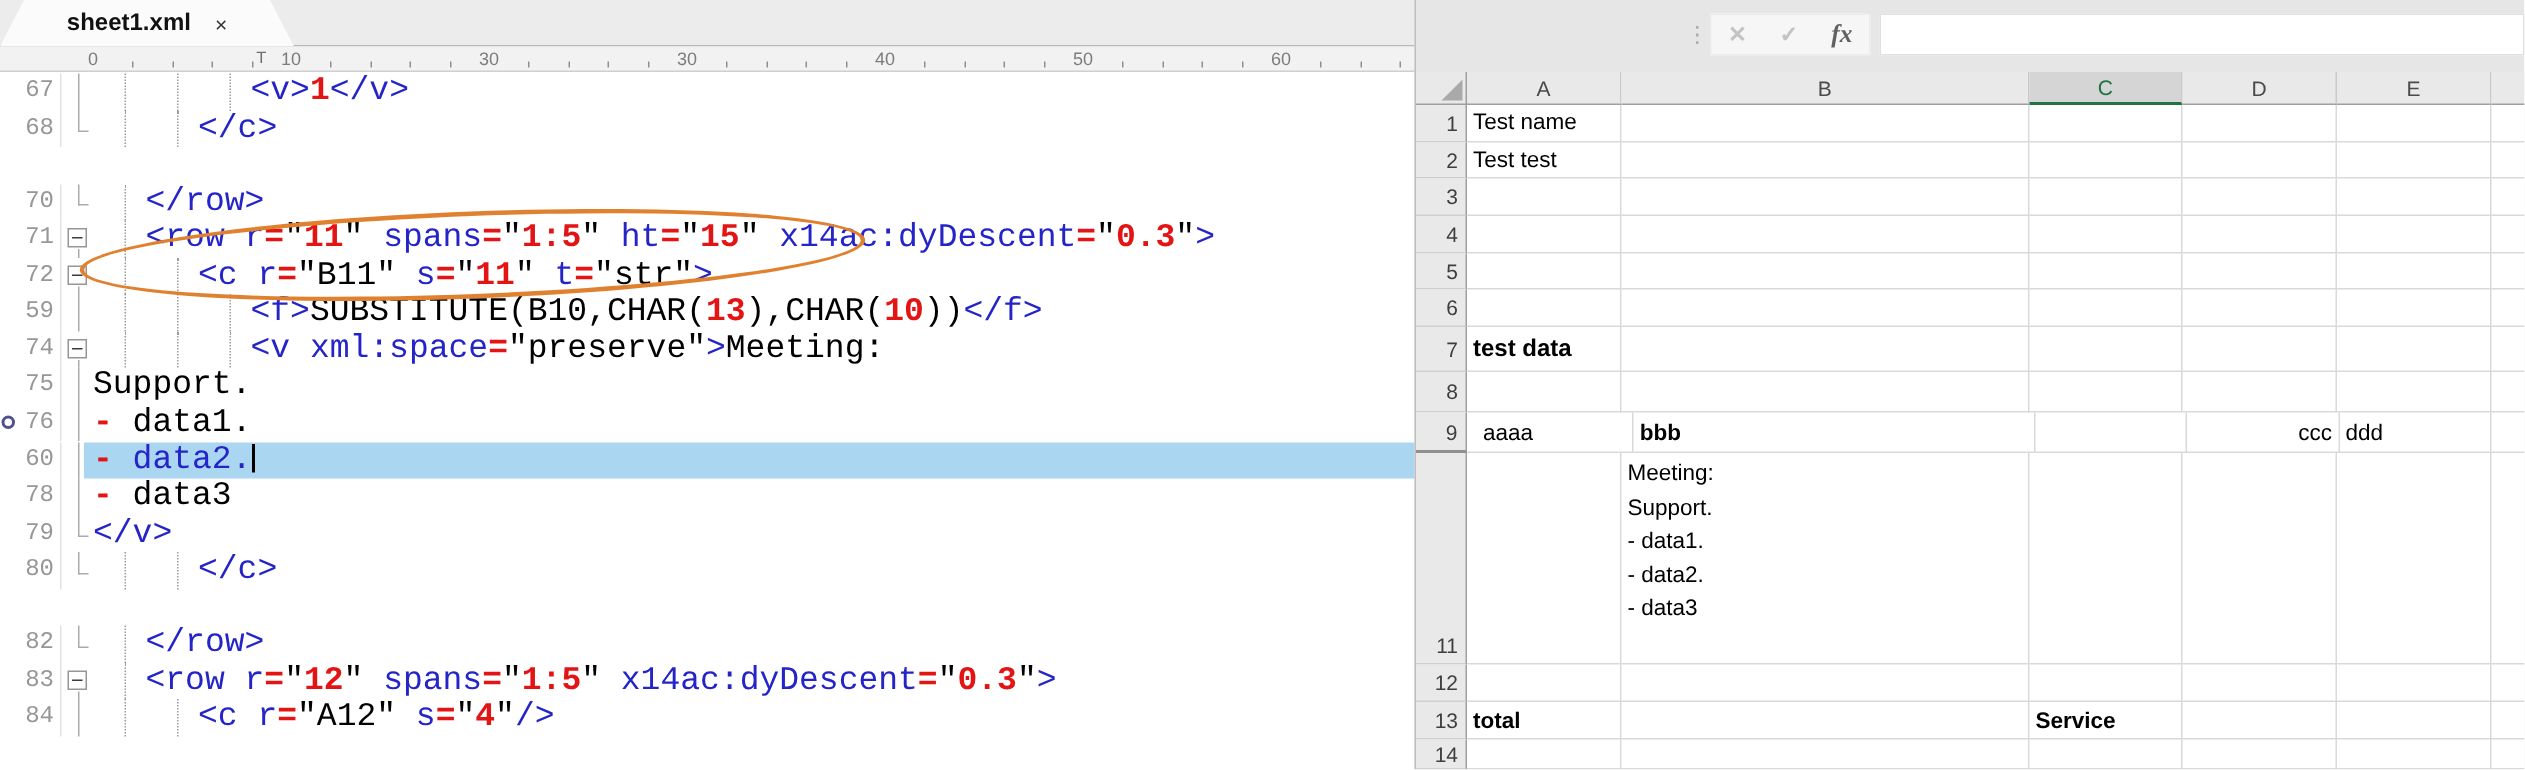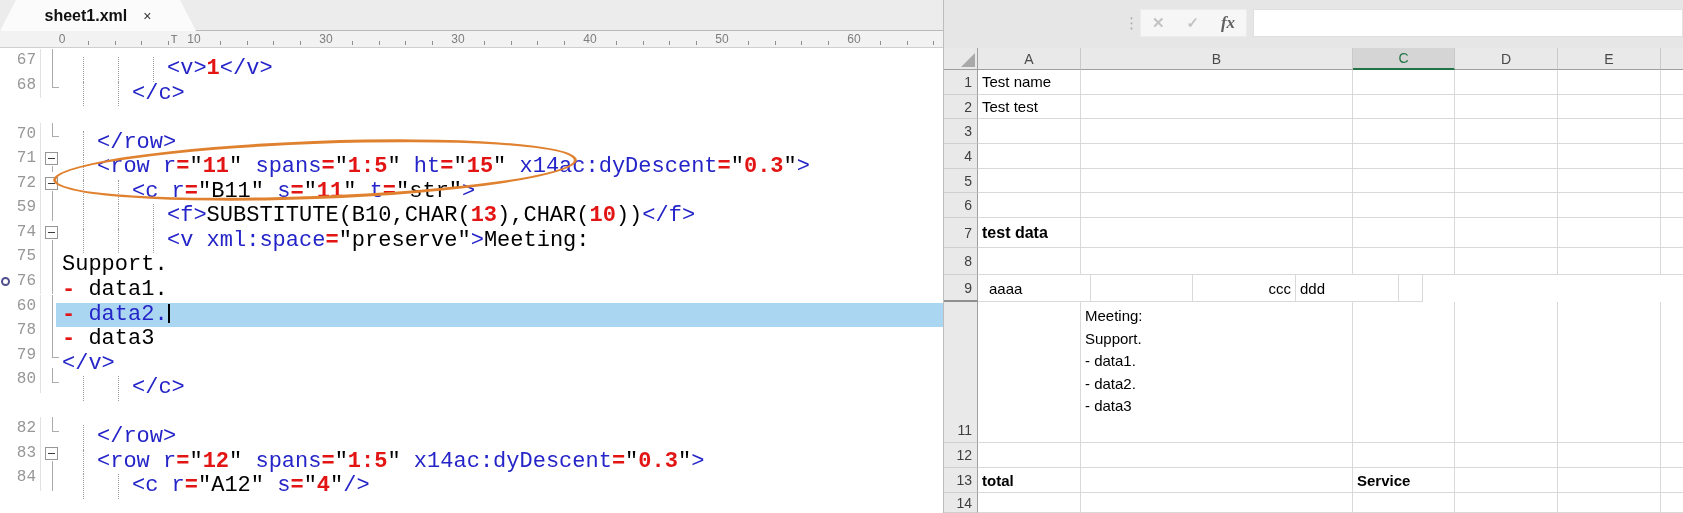--- a/index.html
+++ b/index.html
@@ -27,21 +27,21 @@
   .lnum { position:absolute; left:0; top:2px; width:36px; text-align:right;
           color:#979797; font:16px "Liberation Mono",monospace; }
   .fold { position:absolute; left:40px; top:0; width:18px; height:100%; border-left:1px solid #e2e2e2; }
   .fvline { position:absolute; left:11px; top:0; bottom:0; width:0; border-left:1px solid #ababab; }
   .ftick { position:absolute; left:11px; top:0; width:7px; height:60%; border-left:1px solid #ababab;
            border-bottom:1px solid #ababab; }
   .fbox { position:absolute; left:4px; top:50%; margin-top:-7px; width:13px; height:13px;
           border:1px solid #969696; background:#fdfdfd; }
   .fbox::after { content:""; position:absolute; left:2px; right:2px; top:5px; border-top:1px solid #3c3c3c; }
   .fbelow { position:absolute; left:11px; top:calc(50% + 7px); bottom:0; width:0; border-left:1px solid #ababab; }
-  .content { position:absolute; left:56px; top:8px; right:0; height:100%;
+  .content { position:absolute; left:56px; top:0; right:0; height:100%;
              font:22px/24.5px "Liberation Mono",monospace; white-space:pre; }
   .code-line.hl .content { background:#aad6f2; }
   .guide { position:absolute; top:0; height:100%; width:0; border-left:1px dotted #9b9b9b; }
   .sb { color:#2424c8; }
   .sr { color:#e21414; font-weight:bold; }
   .sk { color:#000; }
   .caret { display:inline-block; width:2px; height:19px; background:#000; vertical-align:-3px; }
   .bookmark { position:absolute; left:1px; top:7px; width:9px; height:9px; border:2px solid #50508e;
               border-radius:50%; }
   .ellipse { position:absolute; left:53px; top:141px; width:524px; height:58px;
@@ -350,20 +350,21 @@
           <div class="dcell" style="width: 103px;"></div>
           <div class="dcell" style="width: 272px;"></div>
           <div class="dcell" style="width: 102px;"></div>
           <div class="dcell" style="width: 103px;"></div>
           <div class="dcell" style="width: 103px;"></div>
           <div class="dcell" style="width: 24px;"></div>
         </div>
         <div class="grow" style="height: 27px;">
           <div class="rhdr hid" style="width: 34px;">9</div>
           <div class="dcell" style="width: 113px; padding-left: 11px;">aaaa</div>
+          <div class="dcell bold" style="width: 272px;">bbb</div>
           <div class="dcell" style="width: 102px;"></div>
           <div class="dcell right" style="width: 103px;">ccc</div>
           <div class="dcell" style="width: 103px;">ddd</div>
           <div class="dcell" style="width: 24px;"></div>
         </div>
         <div class="grow" style="height: 141px;">
           <div class="rhdr bottom" style="width: 34px;">11</div>
           <div class="dcell" style="width: 103px;"></div>
           <div class="dcell topalign" style="width: 272px;">
             <div class="mline">Meeting:

